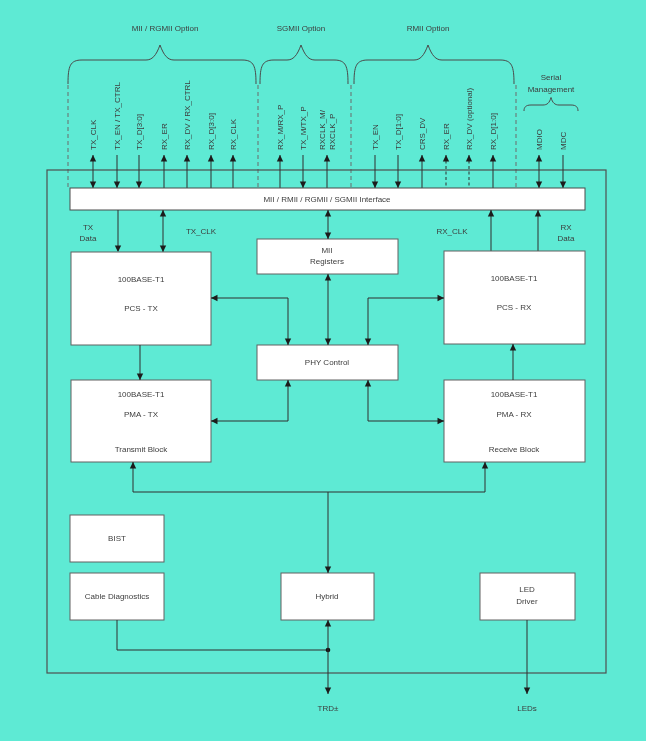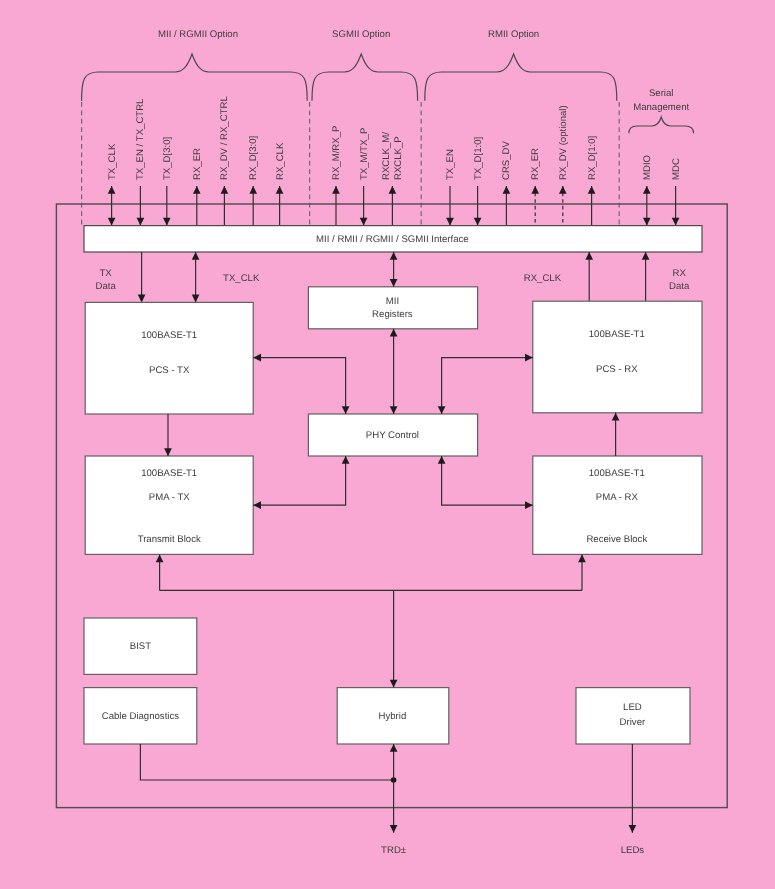--- a/index.html
+++ b/index.html
@@ -1,16 +1,16 @@
 <!DOCTYPE html>
 <html><head>
 <meta charset="utf-8">
 <style>
   html,body { margin:0; padding:0; background:#ffffff; }
-  .stage { width:646px; height:741px; background:#f9a8d4; position:relative; }
+  .stage { width:646px; height:741px; background:#5eead4; position:relative; }
   svg text { font-family:"Liberation Sans", sans-serif; font-size:8px; fill:#3c3c3c; }
   .mid  { text-anchor:middle; }
   .sig  { dominant-baseline:central; }
   .wire   { stroke:#2f2f2f; stroke-width:1; fill:none; }
   .wire-d { stroke:#2f2f2f; stroke-width:1; fill:none; stroke-dasharray:3,2.5; }
   .divider{ stroke:#6a6a6a; stroke-width:1; fill:none; stroke-dasharray:4,3; }
   .ah   { fill:#1c1c1c; stroke:none; }
   .box  { fill:#ffffff; stroke:#616161; stroke-width:1; }
   .bar  { fill:#ffffff; stroke:#4a4a4a; stroke-width:1; }
   .chip { fill:none; stroke:#4f4f4f; stroke-width:1.2; }

